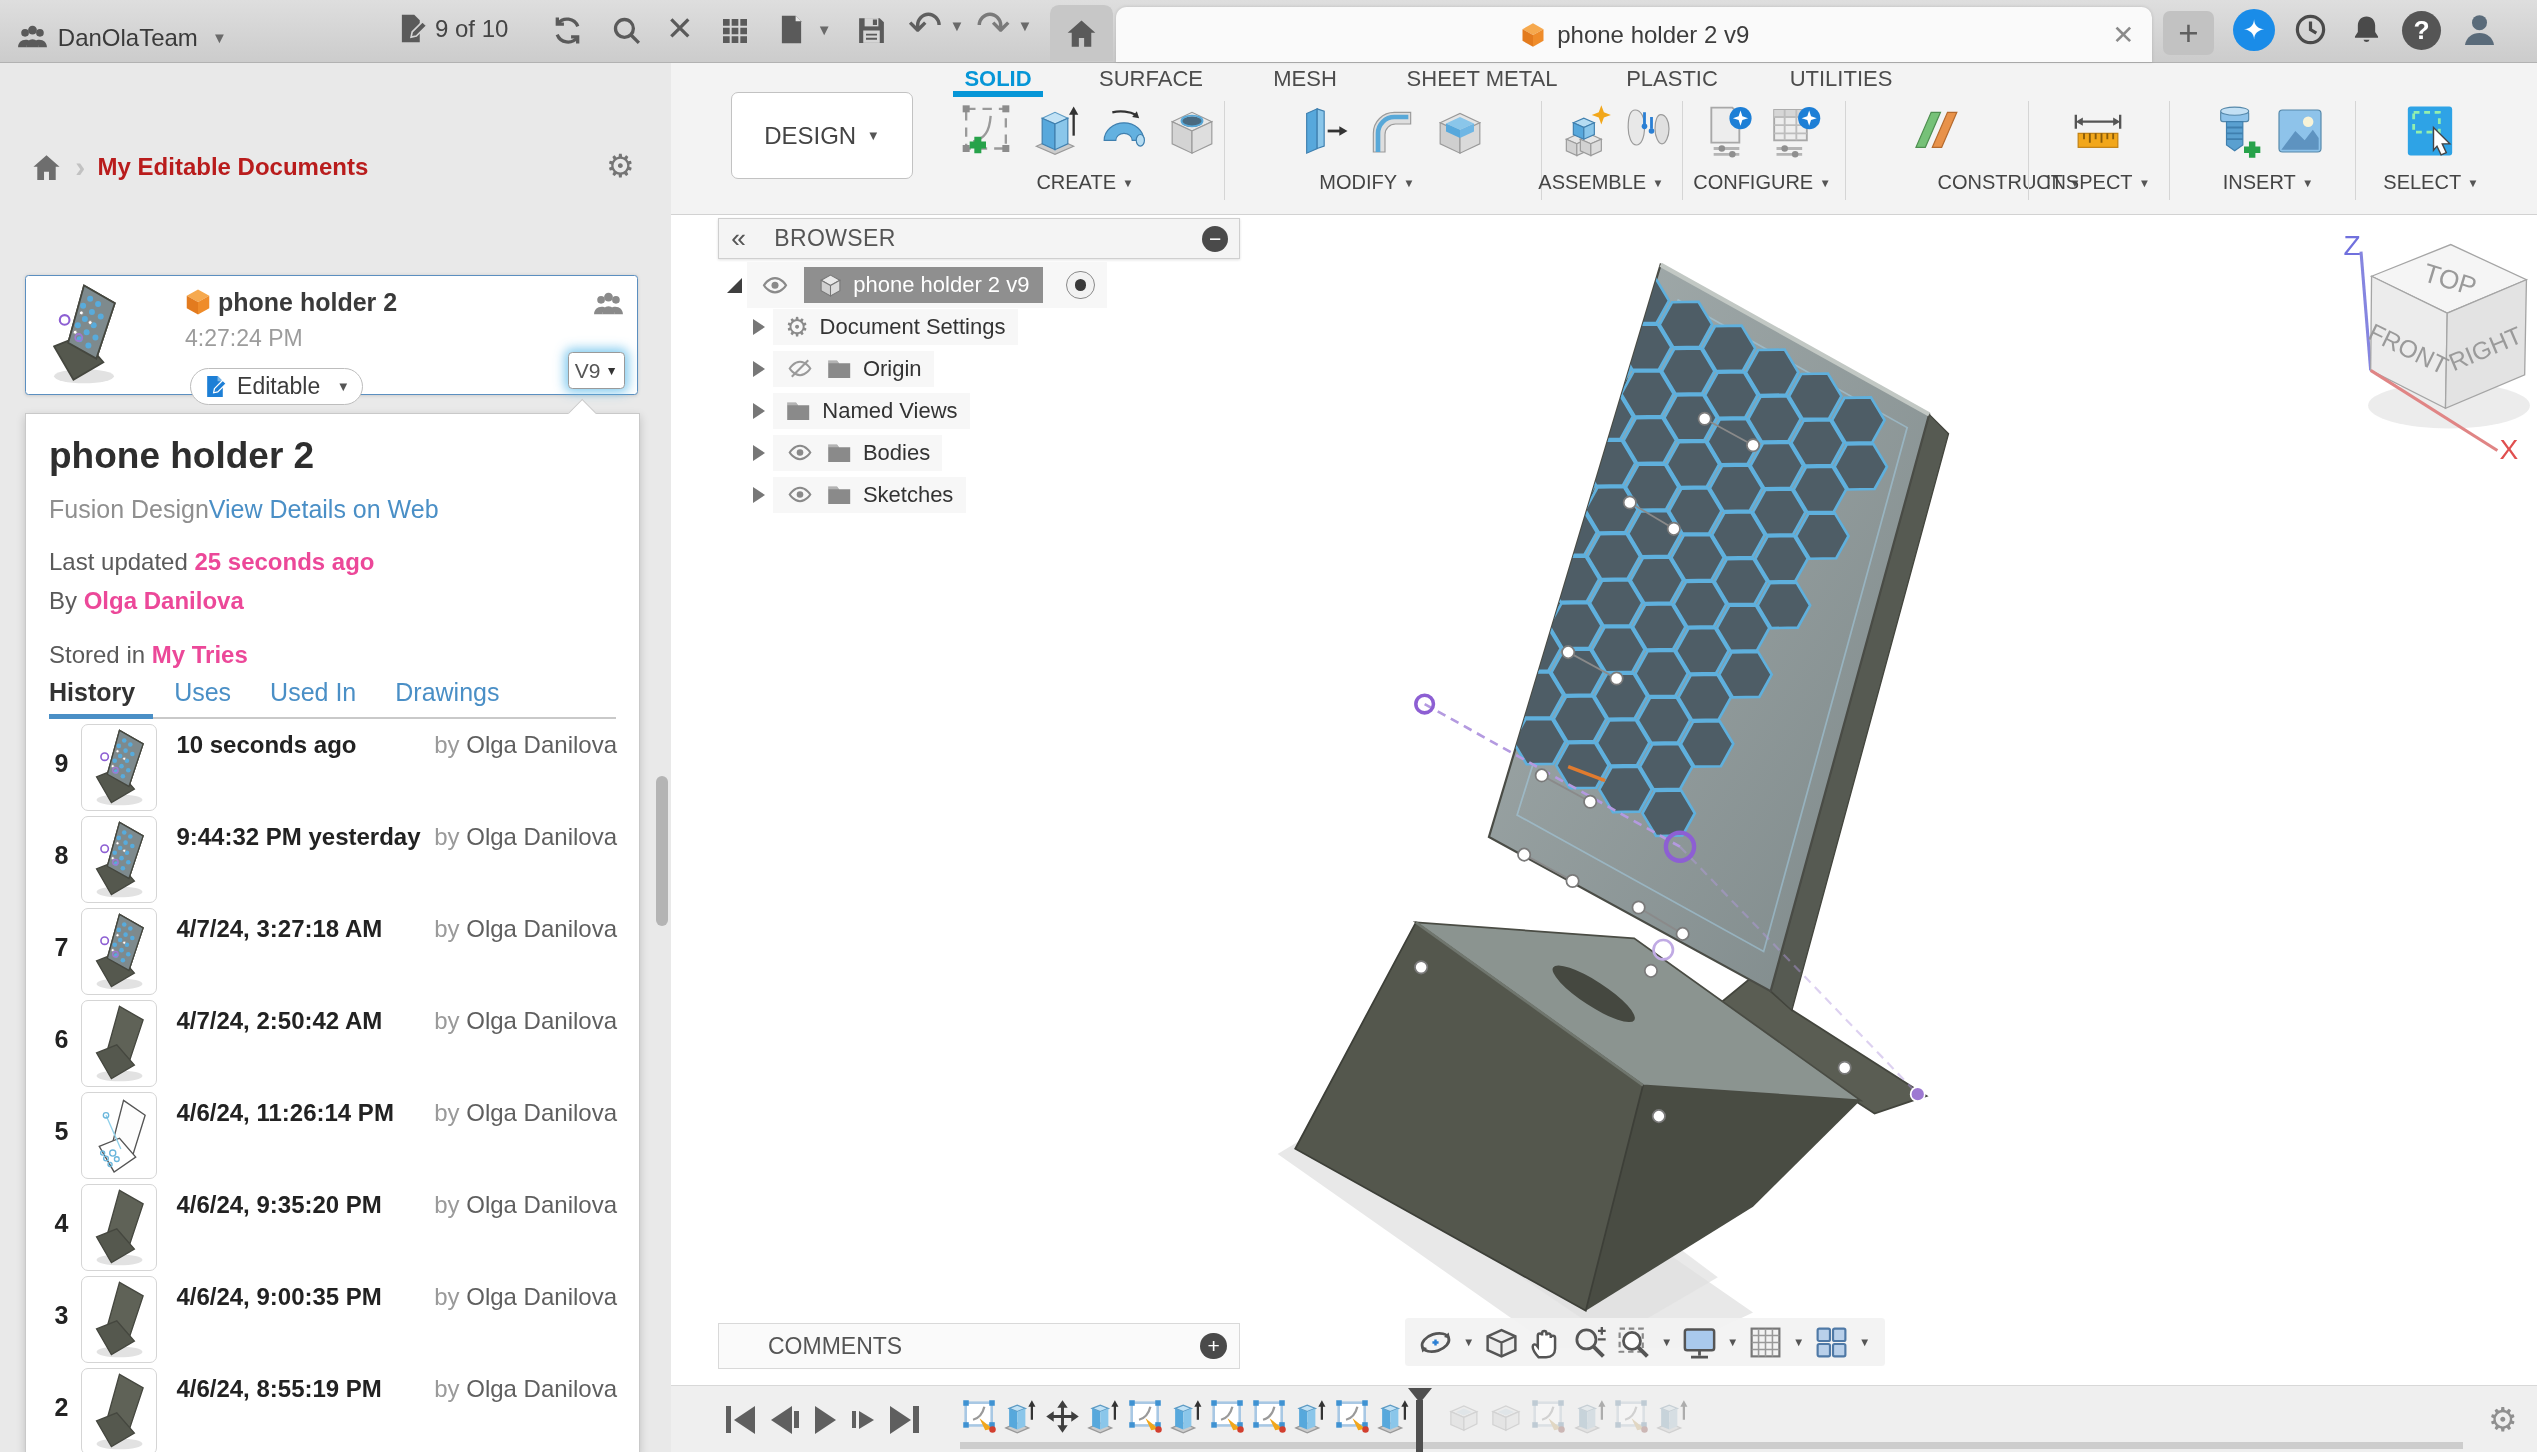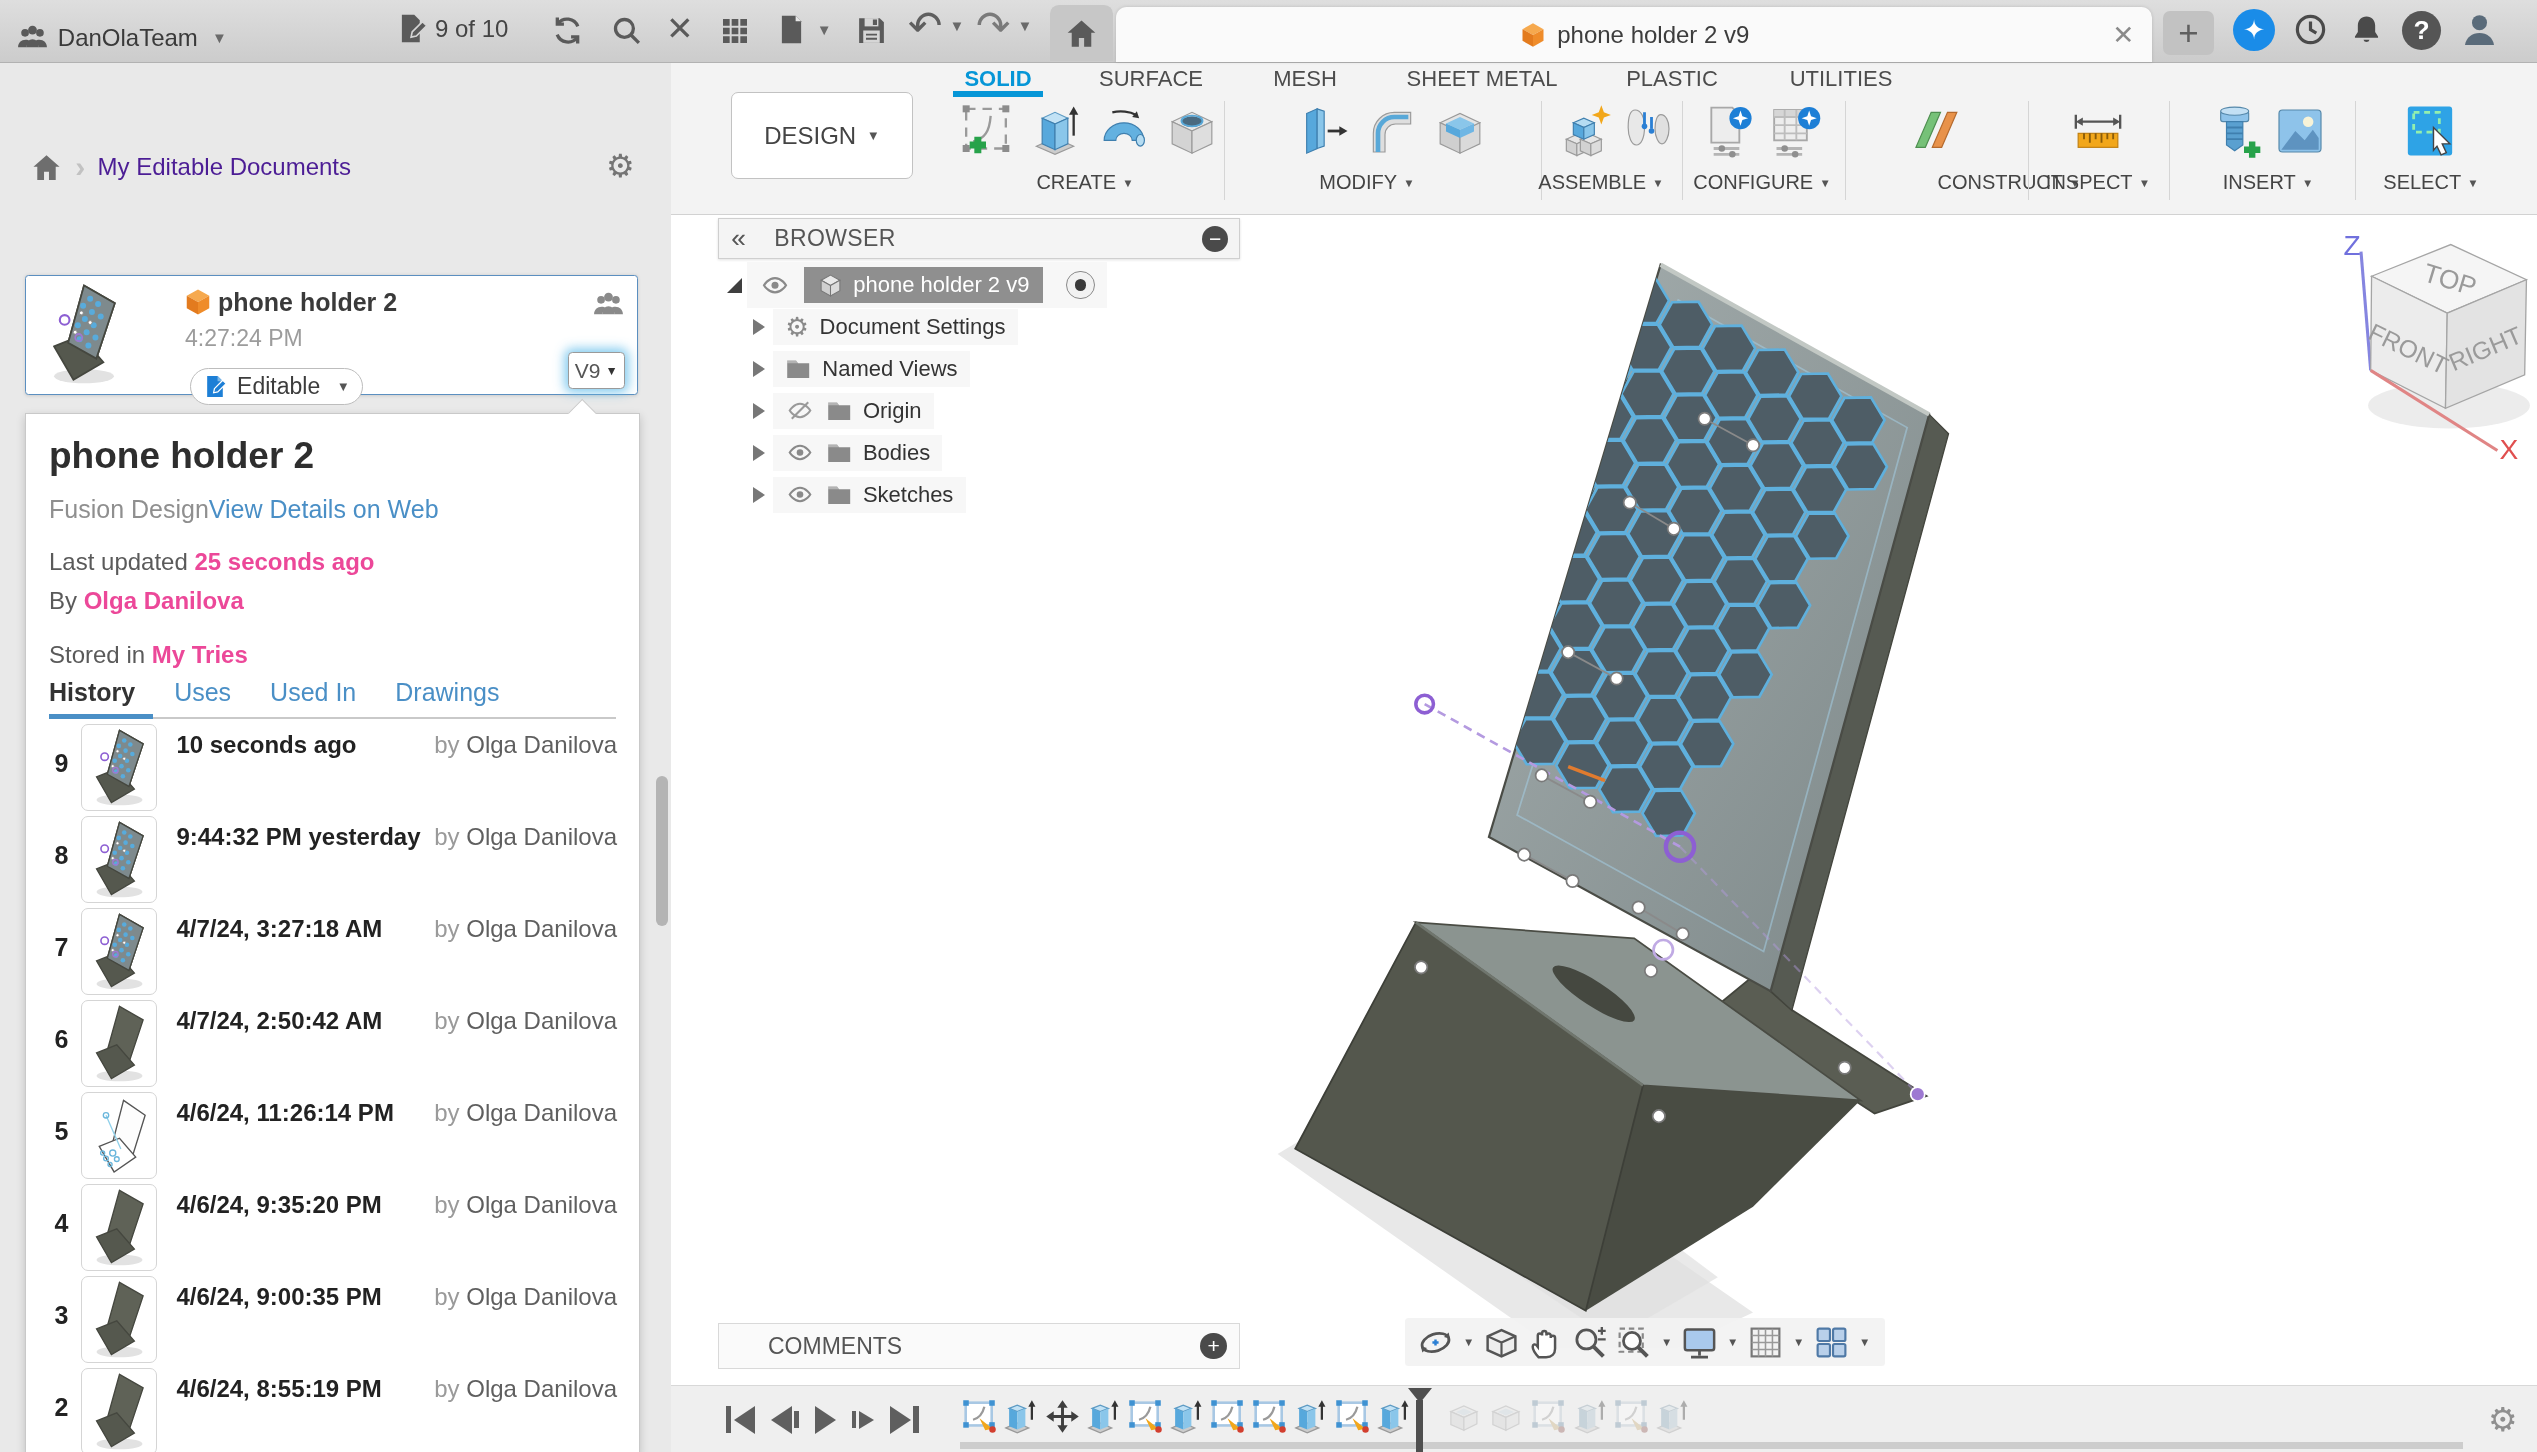--- a/index.html
+++ b/index.html
@@ -13,21 +13,21 @@
 .tbchev{font-size:15px;color:#6a6a6a;margin-left:5.3px}
 #hometab{position:absolute;left:1050px;top:5.3px;width:63px;height:56px;background:#c7c7c7;border-radius:8.8px 8.8px 0 0;display:flex;align-items:center;justify-content:center}
 #doctab{position:absolute;left:1116px;top:7px;width:1036px;height:55px;background:#fafafa;border-radius:10.6px 10.6px 0 0;box-shadow:0 0 3.5px rgba(0,0,0,.15)}
 #doctab .ttl{font-size:24px;color:#3d3d3d}
 #tabclose{position:absolute;right:17.6px;top:12.3px;font-size:26.4px;color:#8a8a8a}
 #newtab{position:absolute;left:2163px;top:10.6px;width:51px;height:44px;background:#c2c2c2;border-radius:7px;font-size:35px;color:#5f5f5f;display:flex;align-items:center;justify-content:center}
 .tbround{position:absolute;top:8.8px;width:42px;height:42px;border-radius:50%;display:flex;align-items:center;justify-content:center}
 
 #lpanel{position:absolute;left:0;top:62px;width:671px;height:1390px;background:#e9e9e9;overflow:hidden;z-index:10}
 #breadcrumb{position:absolute;left:30px;top:88px;display:flex;align-items:center;gap:12.3px}
-#breadcrumb .lbl{font-size:24px;font-weight:400;color:#4c1d95}
+#breadcrumb .lbl{font-size:24px;font-weight:700;color:#b91c1c}
 #breadcrumb .sep{font-size:30px;color:#c2c2c2;font-weight:700}
 #lp-gear{position:absolute;left:606px;top:85px;font-size:32px;color:#757575}
 #doccard{position:absolute;left:25px;top:213px;width:611px;height:118px;background:#fff;border:1.8px solid #5b8fc0;border-radius:3.5px;box-shadow:0 0.9px 3.5px rgba(0,0,0,.12)}
 #doccard .thumb{position:absolute;left:14px;top:5.3px;width:88px;height:106px}
 #doccard .ttl{position:absolute;left:192px;top:12.3px;font-size:25px;font-weight:700;color:#3a3a3a}
 #doccard .cube{position:absolute;left:157px;top:10.6px}
 #doccard .time{position:absolute;left:159px;top:49px;font-size:23px;color:#9c9c9c}
 #pill{position:absolute;left:164px;top:92px;width:173px;height:37px;border:1.8px solid #bdbdbd;border-radius:19.4px;background:#fff;display:flex;align-items:center;padding:0 12.3px;gap:8.8px;box-sizing:border-box}
 #pill .lbl{font-size:23px;color:#3c3c3c}
 #pill .chev{margin-left:auto;font-size:13.2px;color:#555}
@@ -939,42 +939,42 @@
     <div class="trow">
       <span class="tri-col"></span>
       <span class="strip">
         <span style="font-size:26.4px;color:#8a8a8a;line-height:1">⚙</span>
         <span class="titem">Document Settings</span>
       </span>
     </div>
     <div class="trow">
       <span class="tri-col"></span>
       <span class="strip">
-        <span style="color:#8a8a8a">
-            <svg width="26.4" height="26.4" viewBox="0 0 30 30">
-              <use href="#sy-folder"></use>
-            </svg>
-          </span>
-        <span class="titem">Named Views</span>
-      </span>
-    </div>
-    <div class="trow">
-      <span class="tri-col"></span>
-      <span class="strip">
         <span style="color:#9a9a9a">
             <svg width="30" height="25" viewBox="0 0 34 28">
               <use href="#sy-eyeoff" width="34" height="28"></use>
             </svg>
           </span>
         <span style="color:#8a8a8a">
             <svg width="26.4" height="26.4" viewBox="0 0 30 30">
               <use href="#sy-folder"></use>
             </svg>
           </span>
         <span class="titem">Origin</span>
+      </span>
+    </div>
+    <div class="trow">
+      <span class="tri-col"></span>
+      <span class="strip">
+        <span style="color:#8a8a8a">
+            <svg width="26.4" height="26.4" viewBox="0 0 30 30">
+              <use href="#sy-folder"></use>
+            </svg>
+          </span>
+        <span class="titem">Named Views</span>
       </span>
     </div>
     <div class="trow">
       <span class="tri-col"></span>
       <span class="strip">
         <span style="color:#8a8a8a">
             <svg width="30" height="25" viewBox="0 0 34 28">
               <use href="#sy-eye" width="34" height="28"></use>
             </svg>
           </span>

